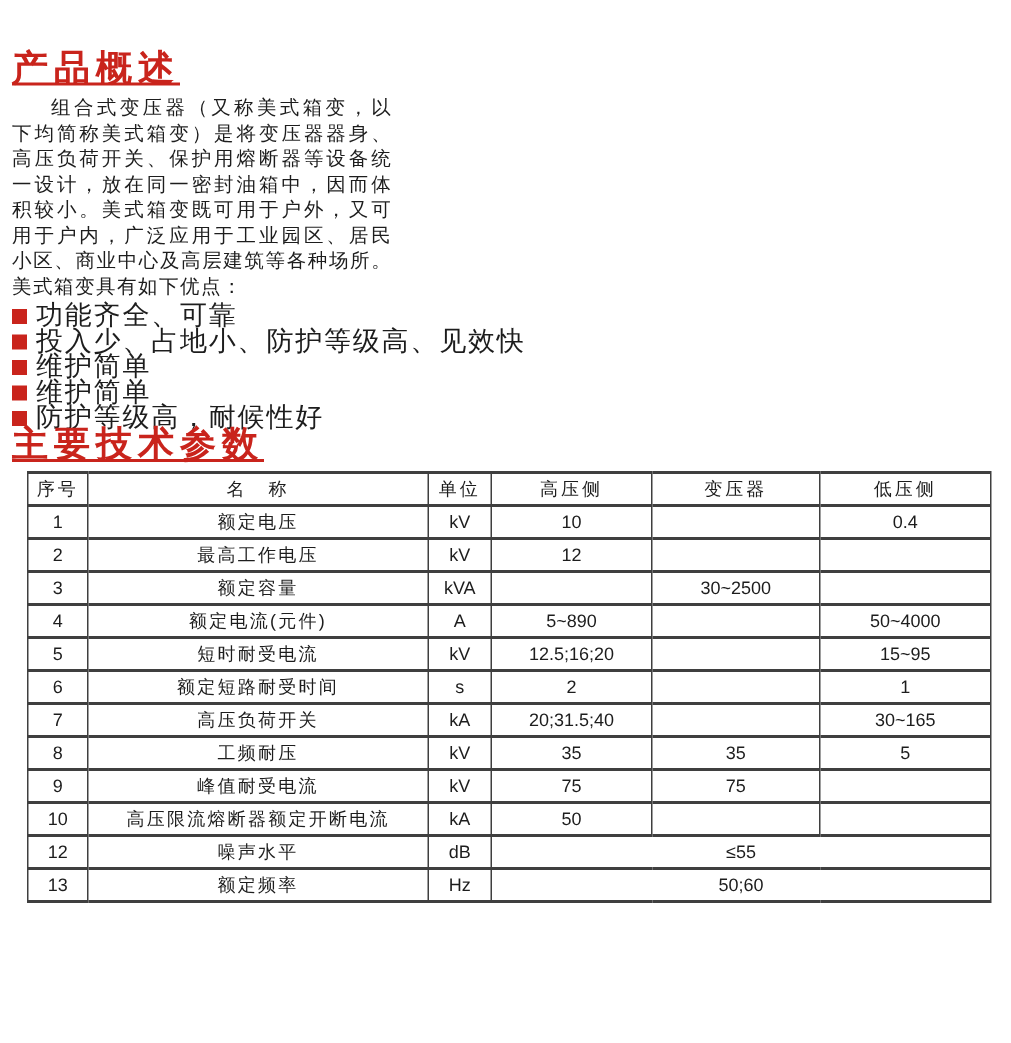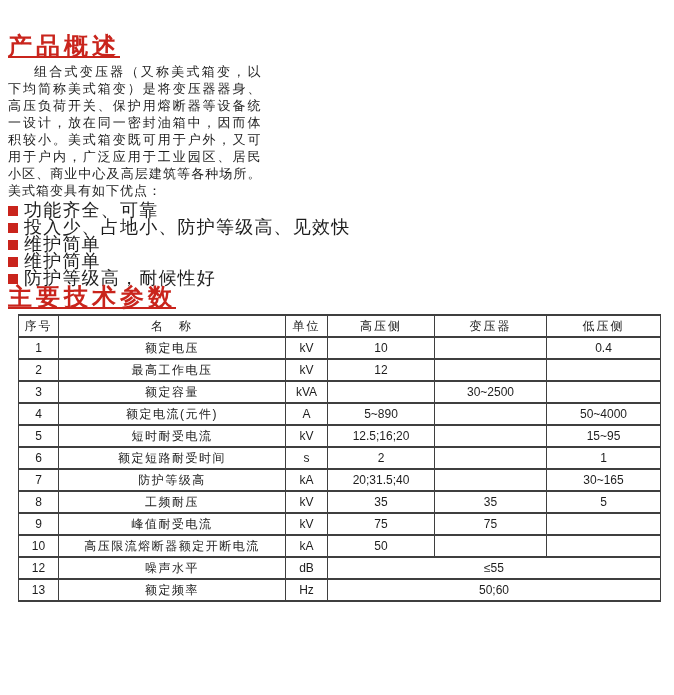--- a/index.html
+++ b/index.html
@@ -174,21 +174,21 @@
       <tr>
         <td class="cell-no">6</td>
         <td class="cell-name">额定短路耐受时间</td>
         <td class="cell-unit">s</td>
         <td class="cell-hv">2</td>
         <td class="cell-tx"></td>
         <td class="cell-lv">1</td>
       </tr>
       <tr>
         <td class="cell-no">7</td>
-        <td class="cell-name">防护等级高</td>
+        <td class="cell-name">高压负荷开关</td>
         <td class="cell-unit">kA</td>
         <td class="cell-hv">20;31.5;40</td>
         <td class="cell-tx"></td>
         <td class="cell-lv">30~165</td>
       </tr>
       <tr>
         <td class="cell-no">8</td>
         <td class="cell-name">工频耐压</td>
         <td class="cell-unit">kV</td>
         <td class="cell-hv">35</td>

